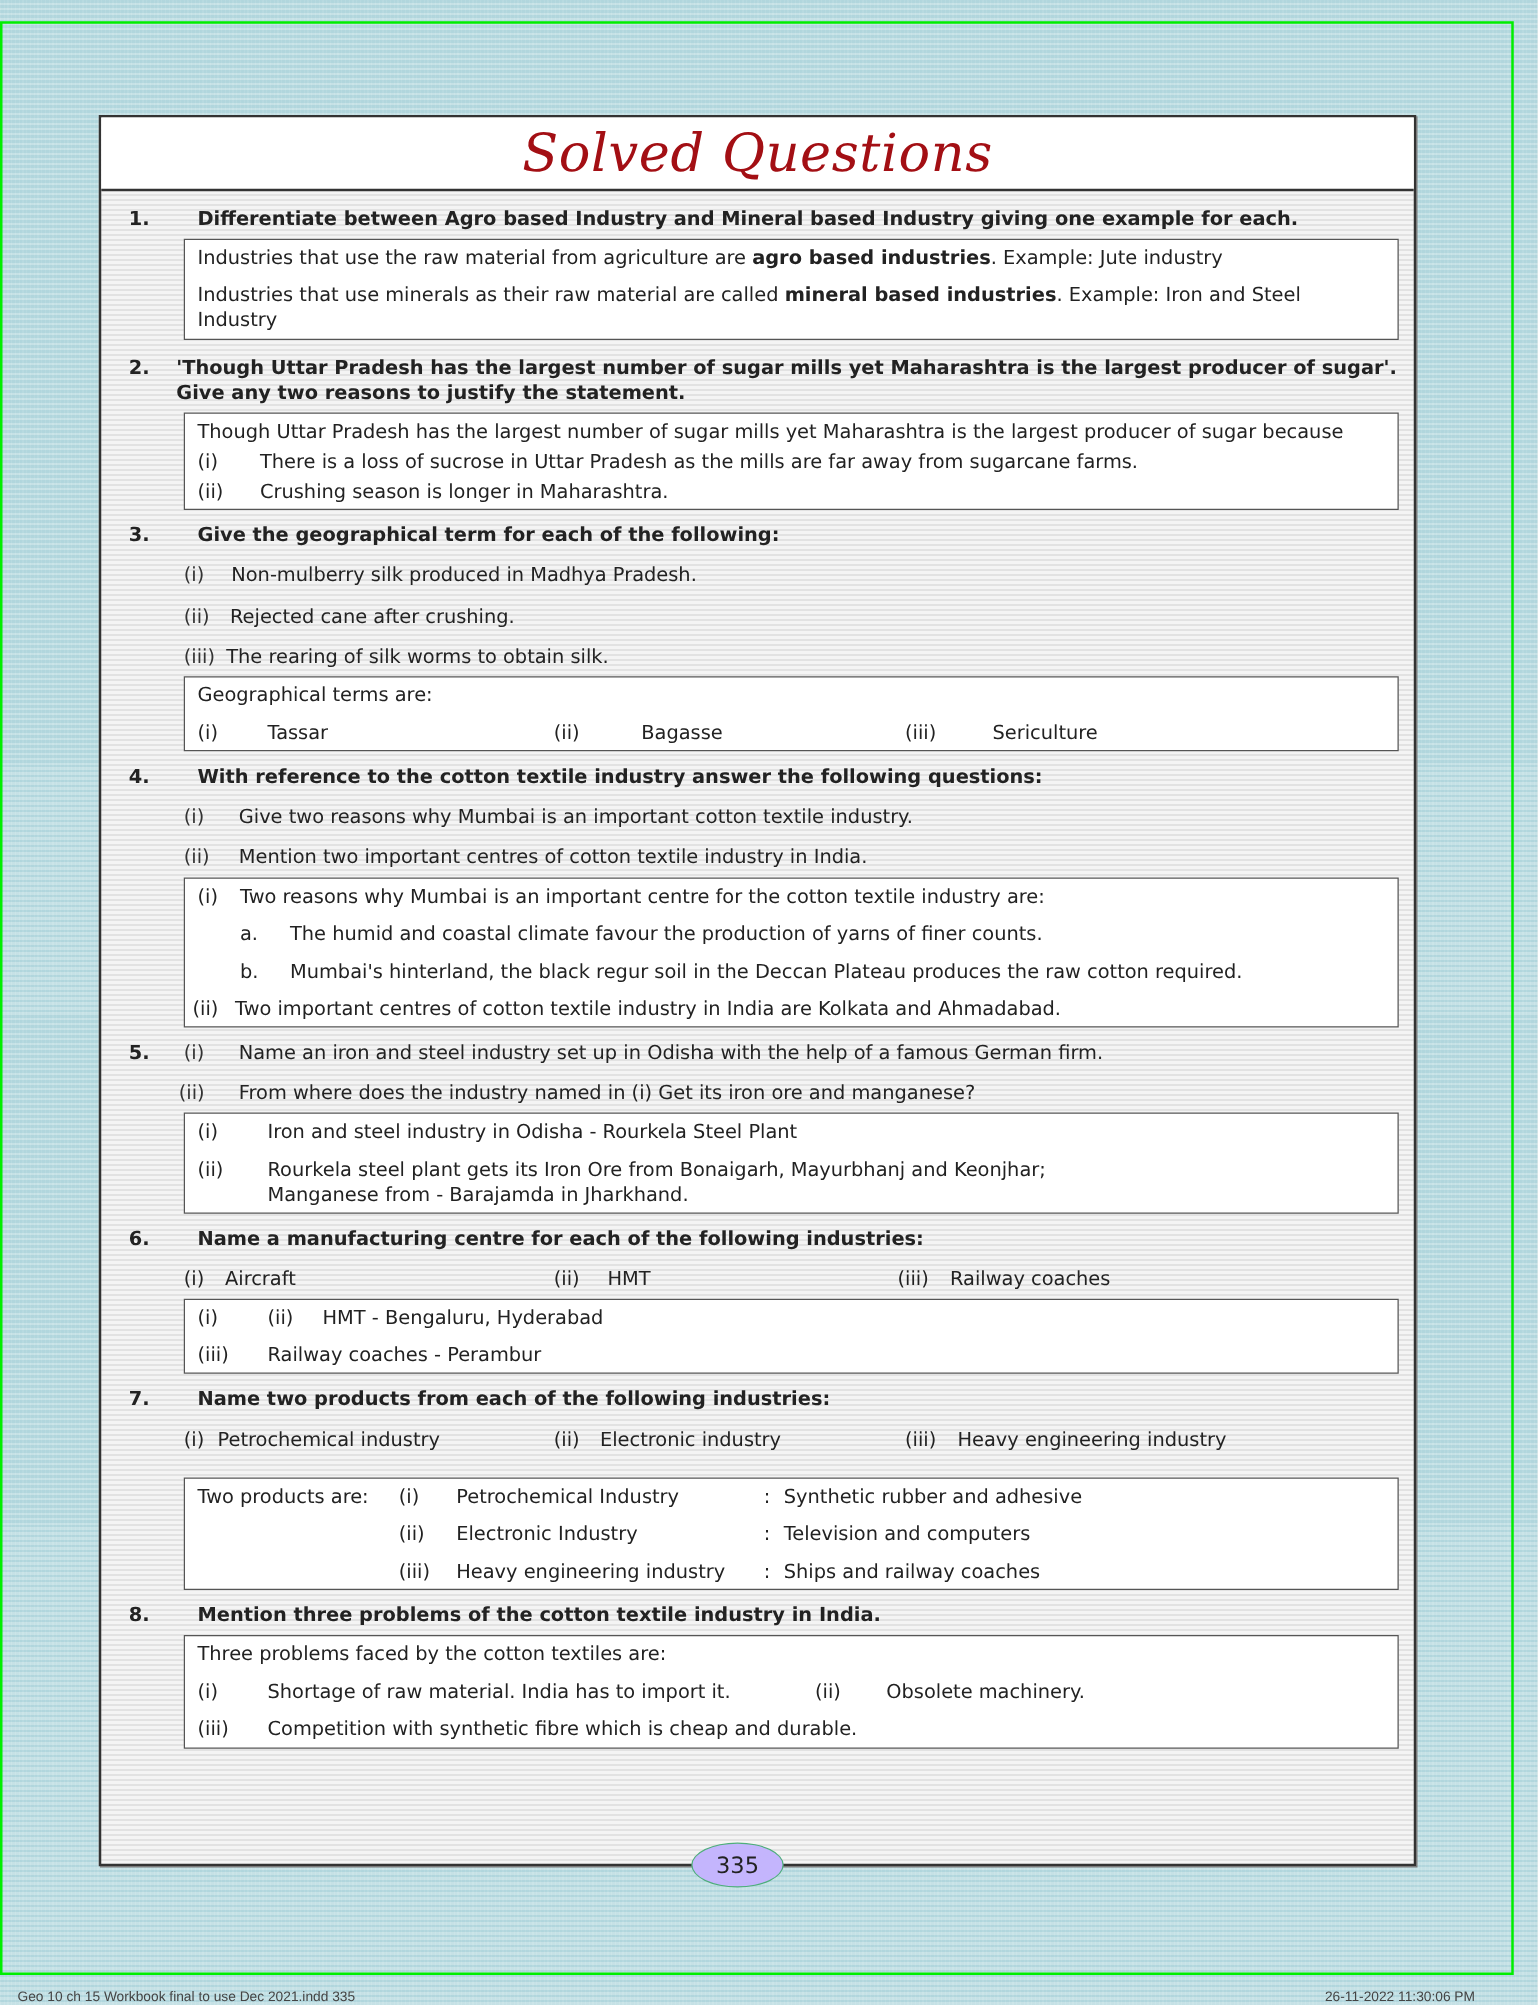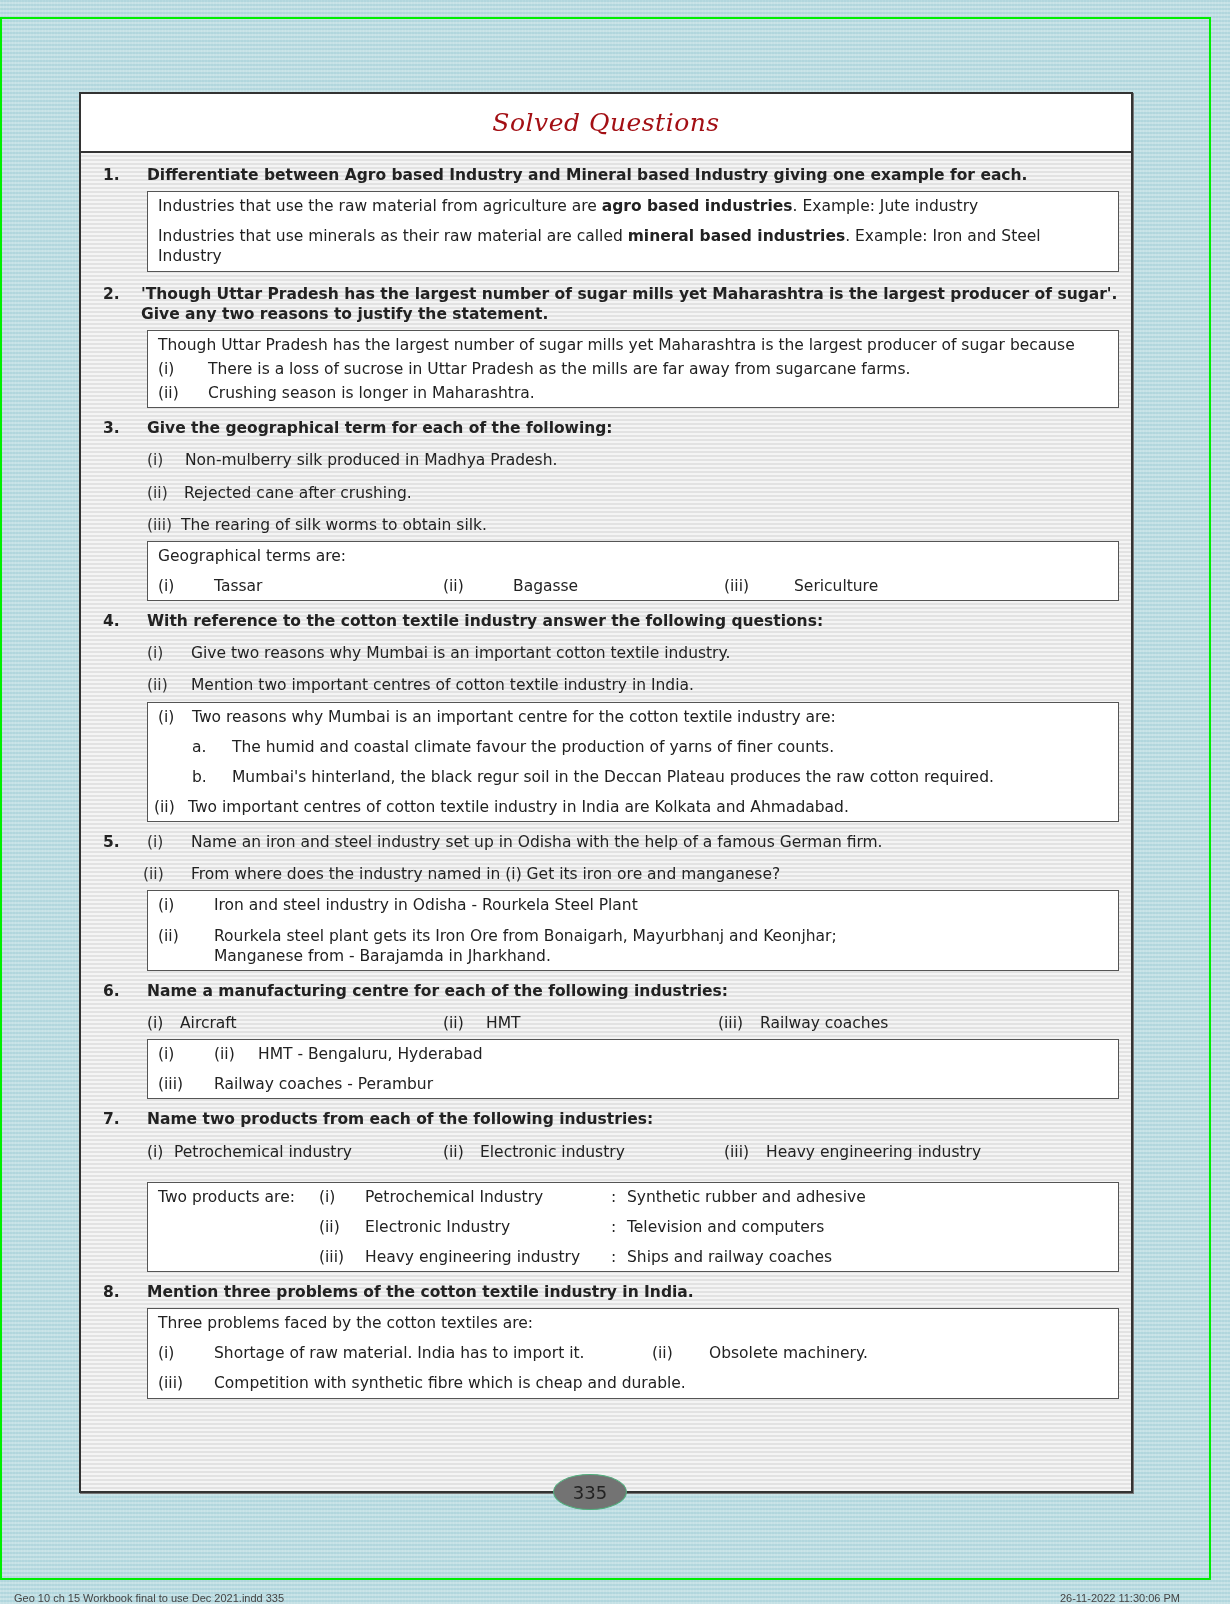--- a/index.html
+++ b/index.html
@@ -24,43 +24,43 @@
     background-color: #ececec;
     background-image:
       repeating-linear-gradient(0deg, #f4f4f4 0px, #f4f4f4 2px, #e2e2e2 2px, #e2e2e2 4px);
   }
   .title-bar {
     height: 59px; background: #fff; border-bottom: 2px solid #333;
     display: flex; align-items: center; justify-content: center;
   }
   .title {
     font-family: "DejaVu Serif", serif; font-style: italic;
-    color: #a30f14; font-size: 25px; letter-spacing: 0.5px;
+    color: #a30f14; font-size: 42px; letter-spacing: 0.5px;
   }
   .content { padding: 6px 12px 0 12px; font-size: 15.5px; line-height: 1.3; }
   .q { display: flex; margin-top: 8px; }
   .q:first-child { margin-top: 6px; }
   .qnum { width: 54px; font-weight: bold; padding-left: 10px; flex-shrink: 0; }
-  .qtext { font-weight: bold; flex: 1; }
+  .qtext { font-weight: bold; flex: 1; margin-left: 11px; }
   .sub { display: flex; margin-left: 54px; margin-top: 12px; }
   .roman { width: 38px; flex-shrink: 0; color: #333; }
   .ans {
     margin-left: 54px; margin-top: 10px; margin-right: 0;
     background: #fff; border: 1.5px solid #555;
     padding: 4px 10px 4px 10px;
   }
   .ans p { margin: 0; }
   .ans .row { display: flex; margin-top: 10px; }
   .ans .row:first-child { margin-top: 0; }
   .ans .lbl-s { width: 32px; flex-shrink: 0; }
   .opts { display: flex; margin-left: 54px; margin-top: 12px; }
   .page-num {
     position: absolute; left: 553px; top: 1474px; width: 74px; height: 36px;
     border: 1.5px solid #4fae7c; border-radius: 50%;
-    background: #737373; display: flex; align-items: center; justify-content: center;
+    background: #c4b5fd; display: flex; align-items: center; justify-content: center;
     font-size: 18px; color: #222;
   }
   .footer-left {
     position: absolute; left: 14px; top: 1592px; font-size: 11px; color: #444;
     font-family: "Liberation Sans", sans-serif;
   }
   .footer-right {
     position: absolute; right: 50px; top: 1592px; font-size: 11px; color: #444;
     font-family: "Liberation Sans", sans-serif;
   }

